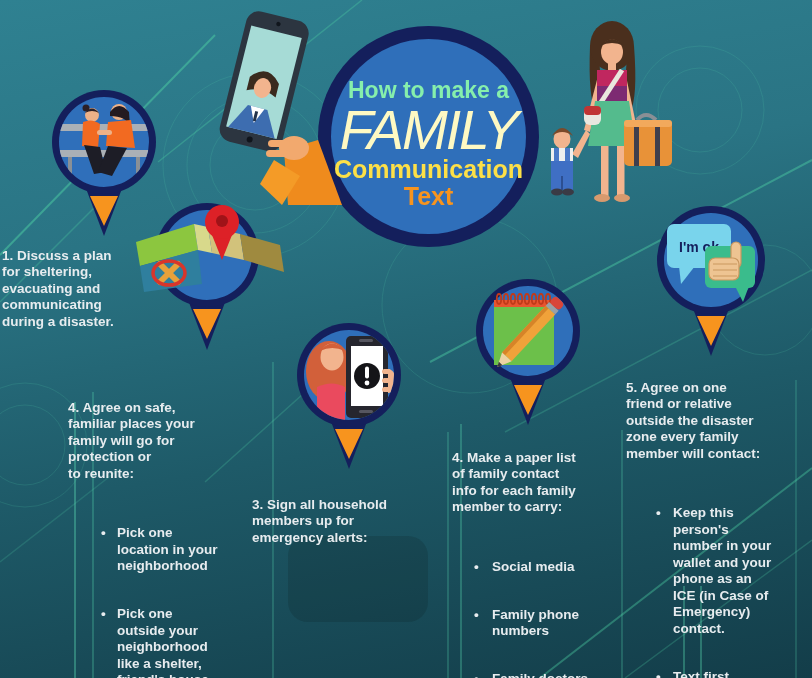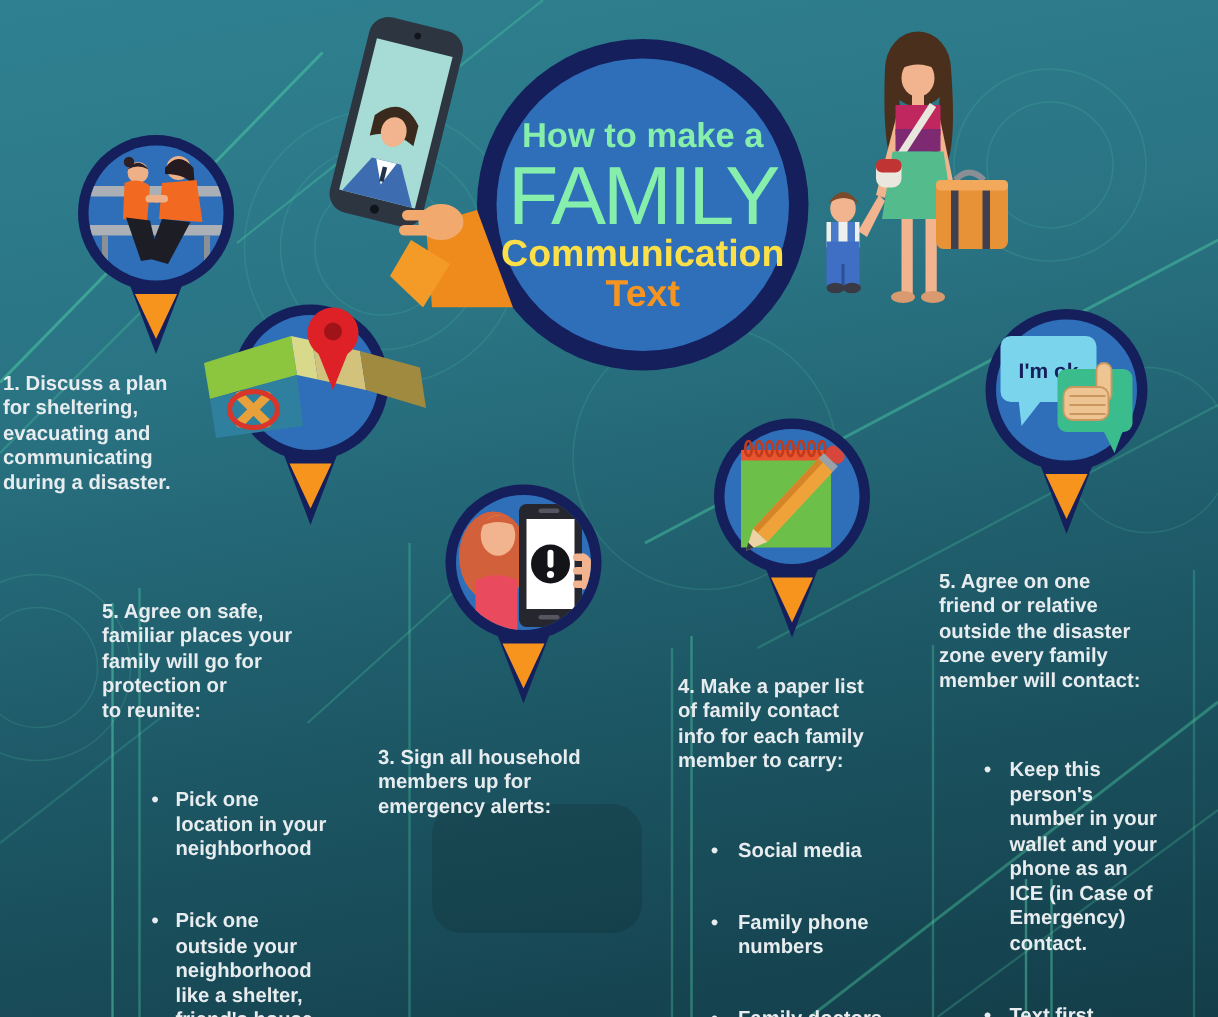--- a/index.html
+++ b/index.html
@@ -11,21 +11,21 @@
   svg{display:block;}
   .bg-decor{position:absolute;left:0;top:0;z-index:0;}
   .shadow-box{position:absolute;left:288px;top:536px;width:140px;height:86px;
     background:rgba(10,25,30,0.18);border-radius:20px;z-index:1;}
   
   .title-circle{position:absolute;left:318px;top:26px;width:221px;height:221px;
     border-radius:50%;background:#141f5c;z-index:3;}
   .title-inner{position:absolute;left:13px;top:13px;right:13px;bottom:13px;border-radius:50%;
     background:#2f6fba;display:flex;flex-direction:column;align-items:center;overflow:visible;}
   .title-l1{margin-top:38px;color:#86efac;font-size:23px;font-weight:bold;white-space:nowrap;}
-  .title-l2{margin-top:-6px;color:#86efac;font-size:55px;font-weight:400;
+  .title-l2{margin-top:-6px;color:#fef9c3;font-size:55px;font-style:italic;font-weight:400;
     letter-spacing:-2px;white-space:nowrap;}
   .title-l3{margin-top:-7px;color:#fde047;font-size:25px;font-weight:bold;white-space:nowrap;}
   .title-l4{margin-top:-2px;color:#f7941e;font-size:25px;font-weight:bold;white-space:nowrap;}
   
   .pin{position:absolute;z-index:2;}
   
   .step-text{position:absolute;z-index:2;color:#e7ecef;font-weight:bold;font-size:13.5px;
     line-height:16.5px;white-space:pre-line;}
   .step-heading{}
   .step-bullets{list-style:none;margin:10px 0 0 0;padding:0;text-align:left;}
@@ -292,21 +292,21 @@
 
   <div class="step-text step1">
     <div class="step-heading">1.  Discuss a plan
 for sheltering,
 evacuating and
 communicating
 during a disaster.</div>
   </div>
 
   <div class="step-text step2">
-    <div class="step-heading">5.  Agree on safe,
+    <div class="step-heading">4.  Agree on safe,
 familiar places your
 family will go for
 protection or
 to reunite:</div>
     <ul class="step-bullets">
       <li><span>Pick one
 location in your
 neighborhood</span></li>
       <li><span>Pick one
 outside your

